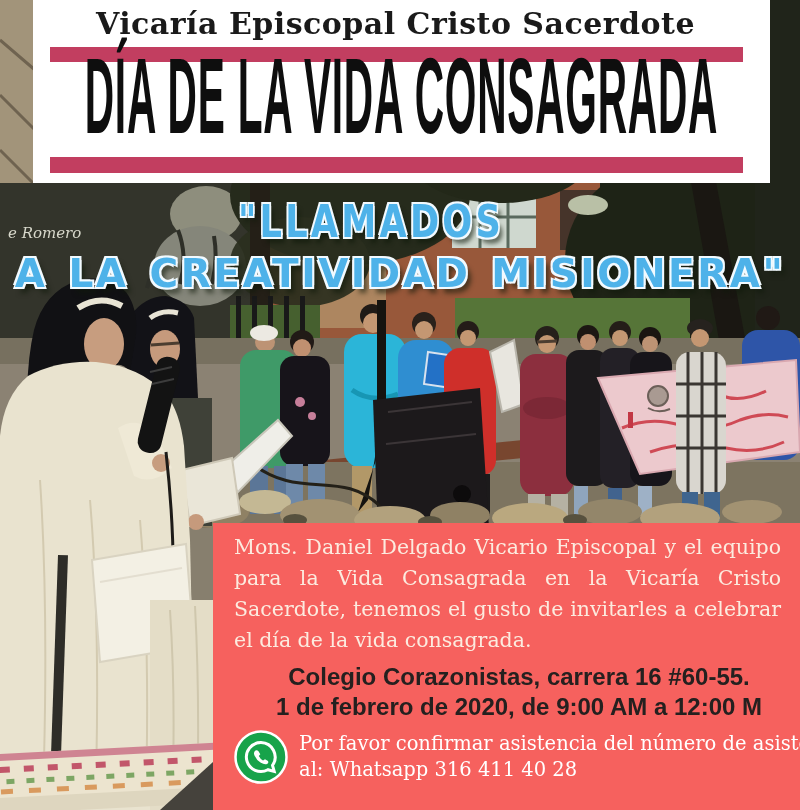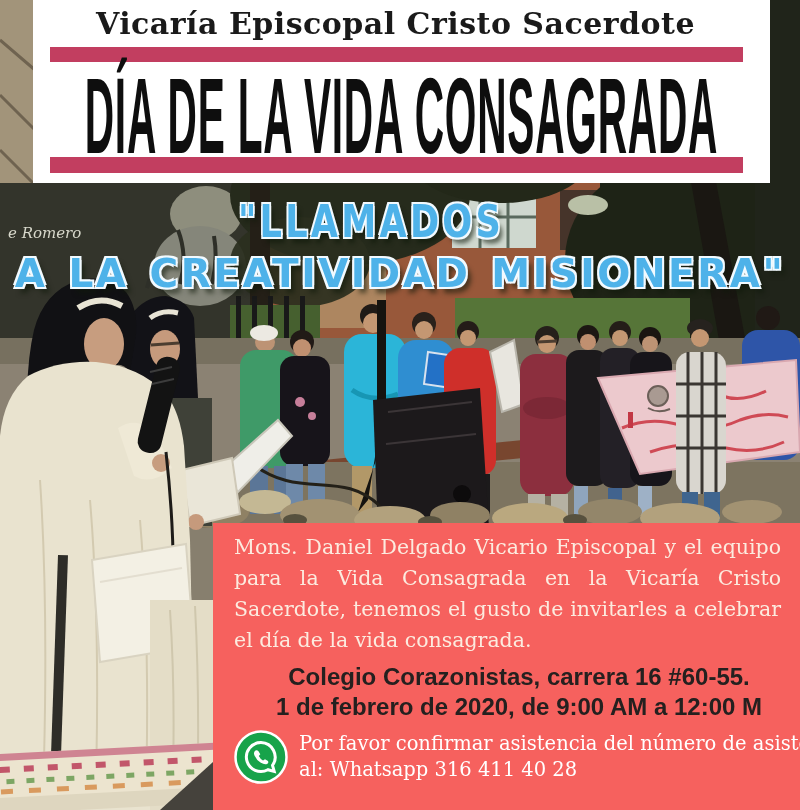--- a/index.html
+++ b/index.html
@@ -9,21 +9,21 @@
 
   
   .header-panel{position:absolute;left:33px;top:0;width:737px;height:183px;background:#ffffff;z-index:3;}
   .header-subtitle{position:absolute;top:3px;left:0;right:12px;text-align:center;
     font-family:"DejaVu Serif",serif;font-weight:700;font-size:30px;line-height:42px;color:#1a1a1a;
     letter-spacing:.5px;white-space:nowrap;}
   .bar{position:absolute;left:17px;width:693px;background:#c23e60;}
   .bar-top{top:47px;height:15px;}
   .bar-bottom{top:157px;height:16px;}
   .header-title{position:absolute;top:54px;left:0;right:0;height:104px;display:flex;
-    align-items:flex-start;justify-content:center;overflow:visible;}
+    align-items:flex-end;justify-content:center;overflow:visible;}
   .header-title span{font-family:"Liberation Sans",sans-serif;font-weight:700;font-size:107px;
     color:#0e0e0e;white-space:nowrap;letter-spacing:2px;transform:scaleX(.38);transform-origin:center;}
 
   
   .bubble{font-family:"DejaVu Sans",sans-serif;font-weight:bold;color:#4eb2e9;
     text-shadow:-2px -2px 0 #f2faff,2px -2px 0 #f2faff,-2px 2px 0 #f2faff,2px 2px 0 #f2faff,
                 5px 6px 5px rgba(15,25,10,.6);
     z-index:2;position:absolute;white-space:nowrap;}
   .tagline-1{left:238px;top:196px;font-size:44px;letter-spacing:4px;transform:scaleX(.8);transform-origin:left center;}
   .tagline-2{left:0;right:0;top:251px;font-size:39px;letter-spacing:2.5px;word-spacing:5px;text-align:center;}

